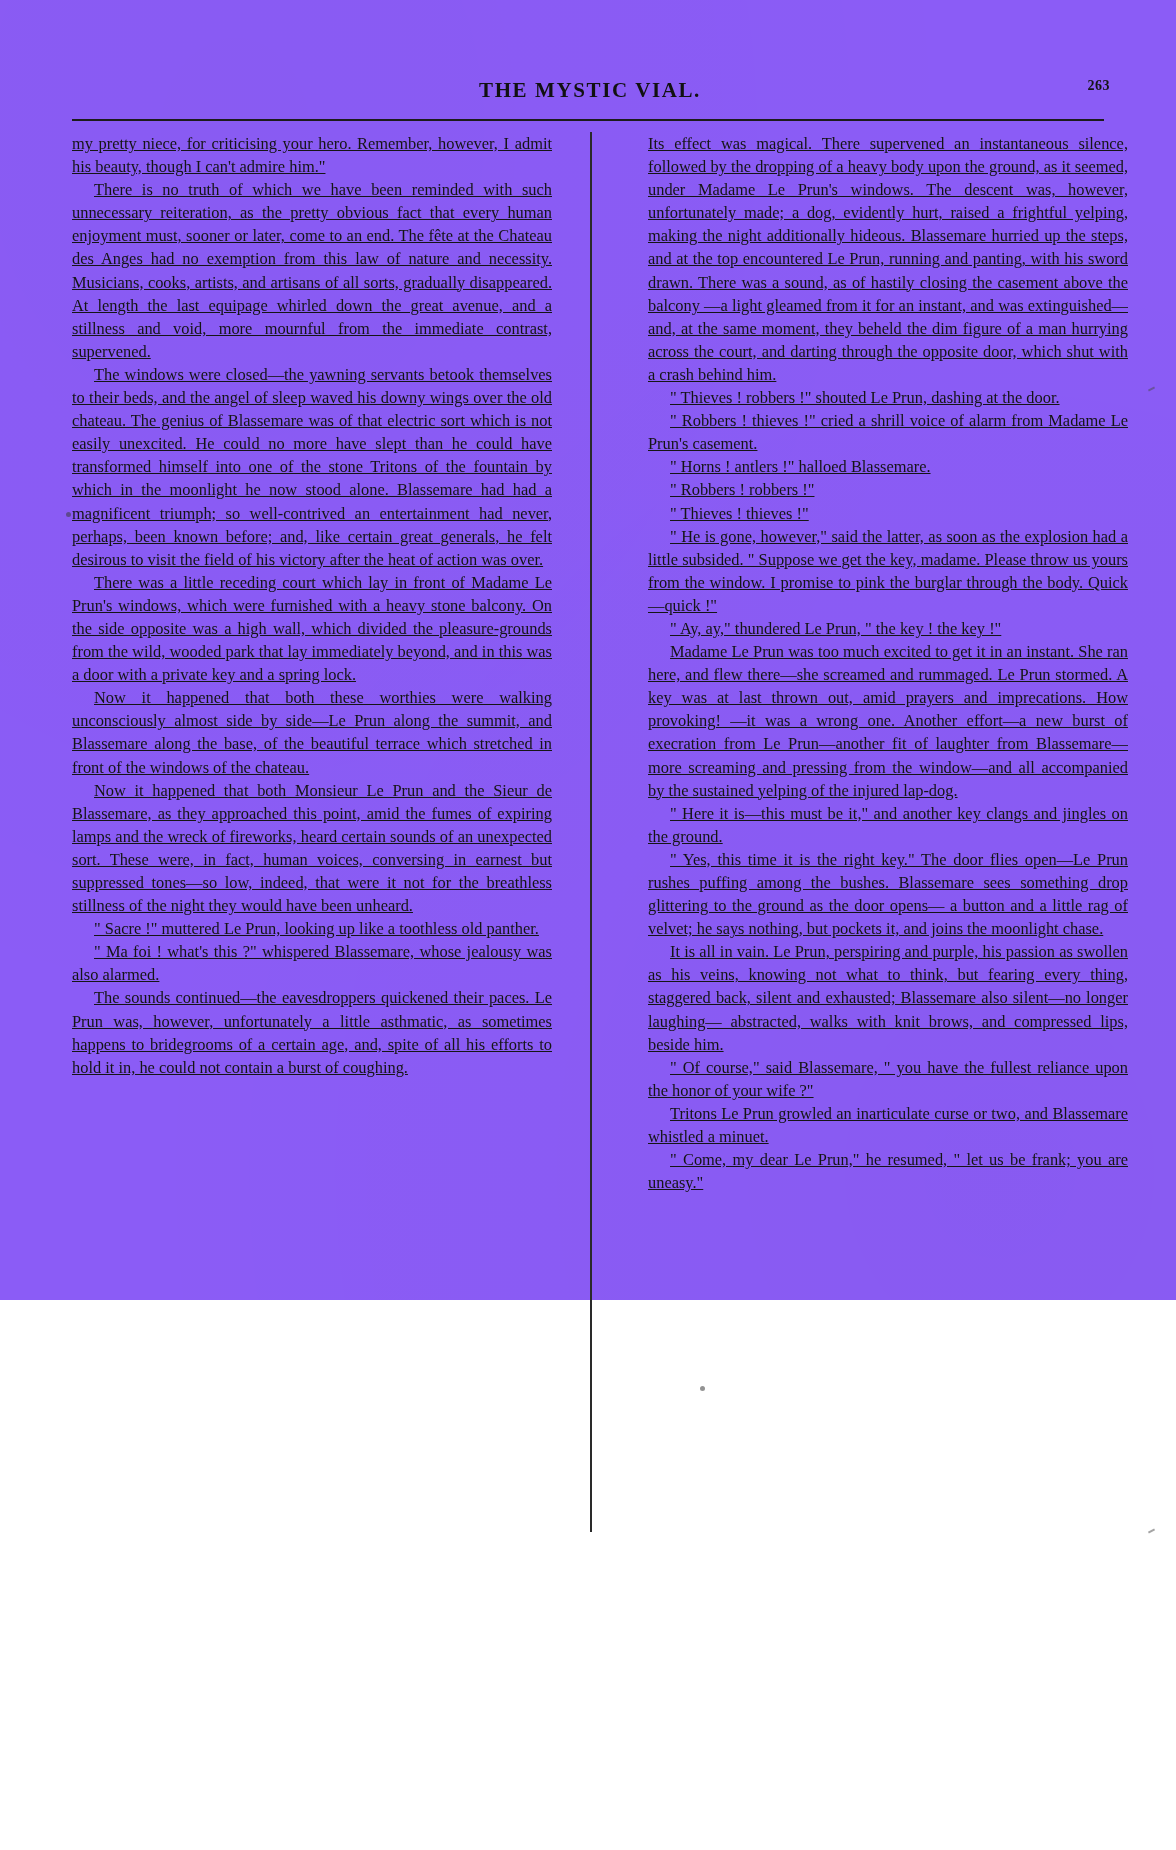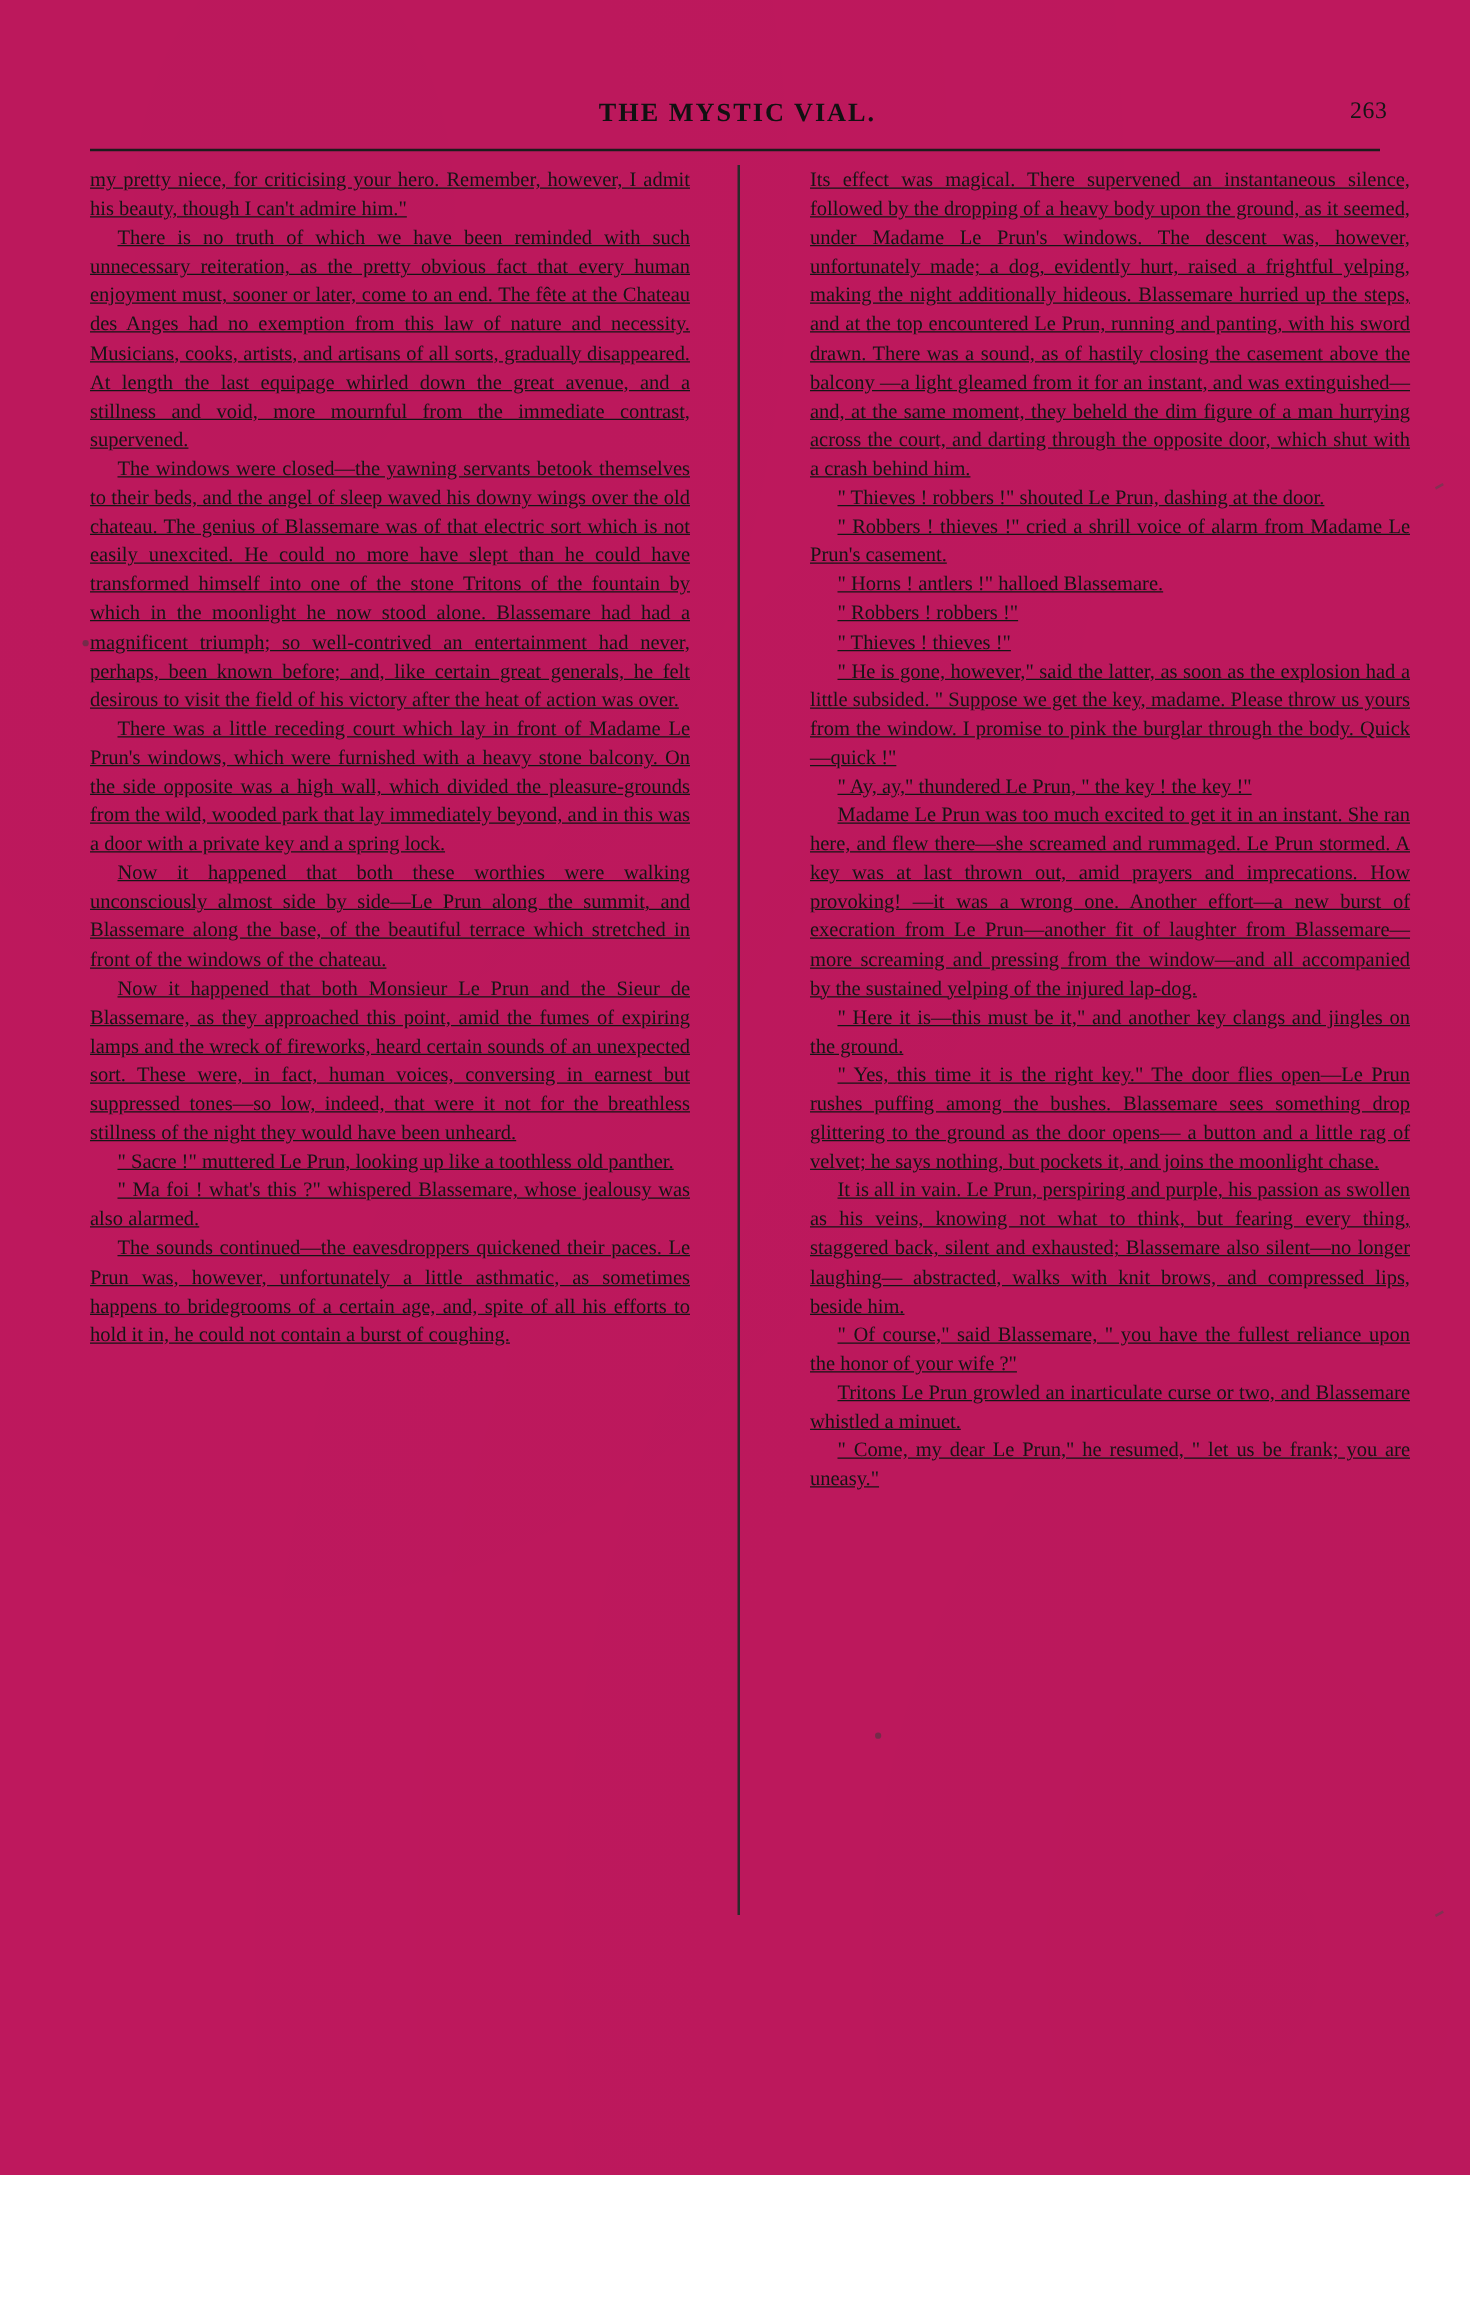--- a/index.html
+++ b/index.html
@@ -12,22 +12,22 @@
     height: 1850px;
     position: relative;
     font-family: "Liberation Serif", serif;
     color: #151515;
     overflow: hidden;
   }
   .page {
     position: absolute;
     left: 0; top: 0;
     width: 1176px;
-    height: 1740px;
-    background: #be185d;
+    height: 1300px;
+    background: #8b5cf6;
   }
   
   .page::before {
     content: "";
     position: absolute;
     inset: 0;
     background:
       radial-gradient(ellipse at 20% 10%, rgba(0,0,0,0.015), rgba(0,0,0,0) 60%),
       radial-gradient(ellipse at 85% 90%, rgba(0,0,0,0.02), rgba(0,0,0,0) 65%);
     pointer-events: none;
@@ -48,22 +48,22 @@
     font-size: 21px;
     letter-spacing: 1.6px;
     font-weight: bold;
     font-family: "Liberation Serif", serif;
     color: #111;
   }
   .page-number {
     position: absolute;
     right: 0;
     top: 0;
-    font-size: 19px;
-    font-weight: normal;
+    font-size: 14px;
+    font-weight: bold;
     letter-spacing: 0.5px;
   }
   .rule {
     position: absolute;
     left: 72px;
     top: 119px;
     width: 1032px;
     height: 2px;
     background: #1c1c1c;
   }

